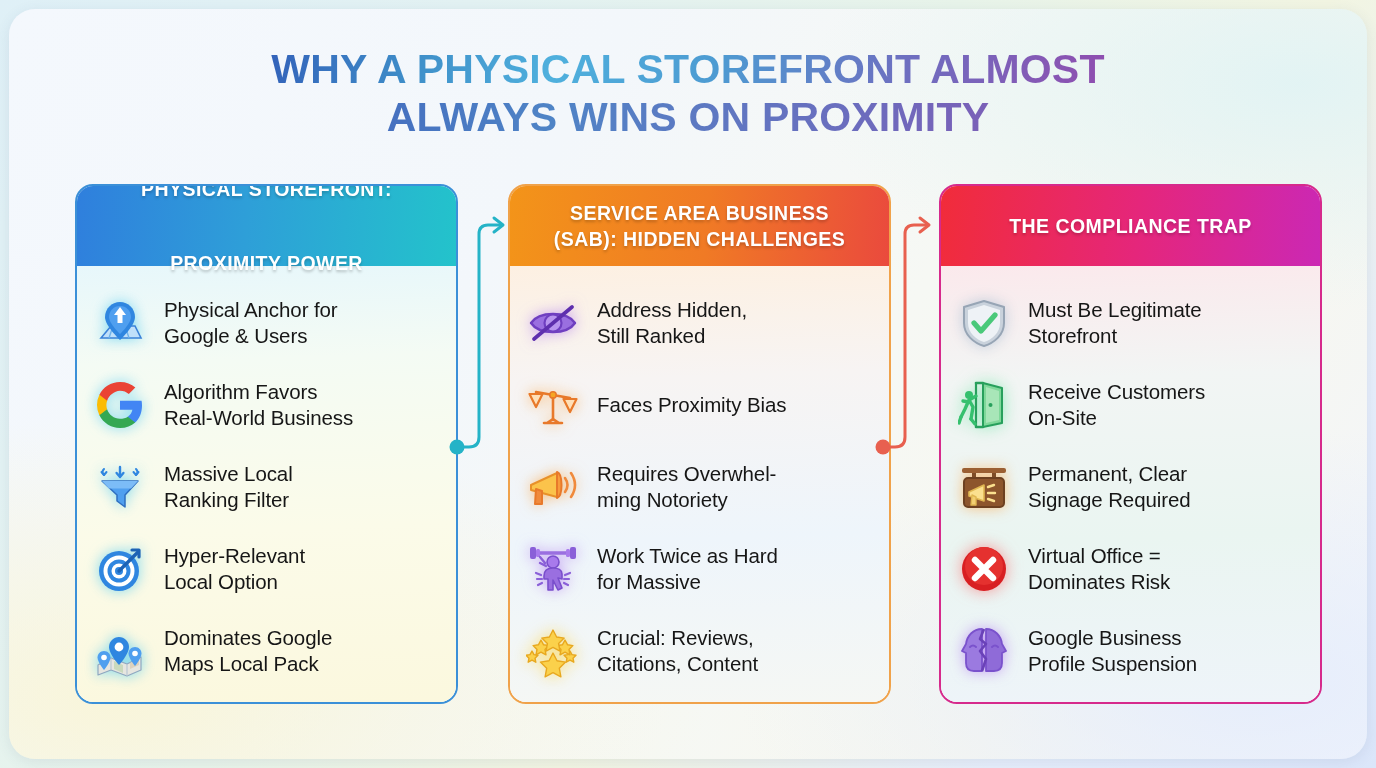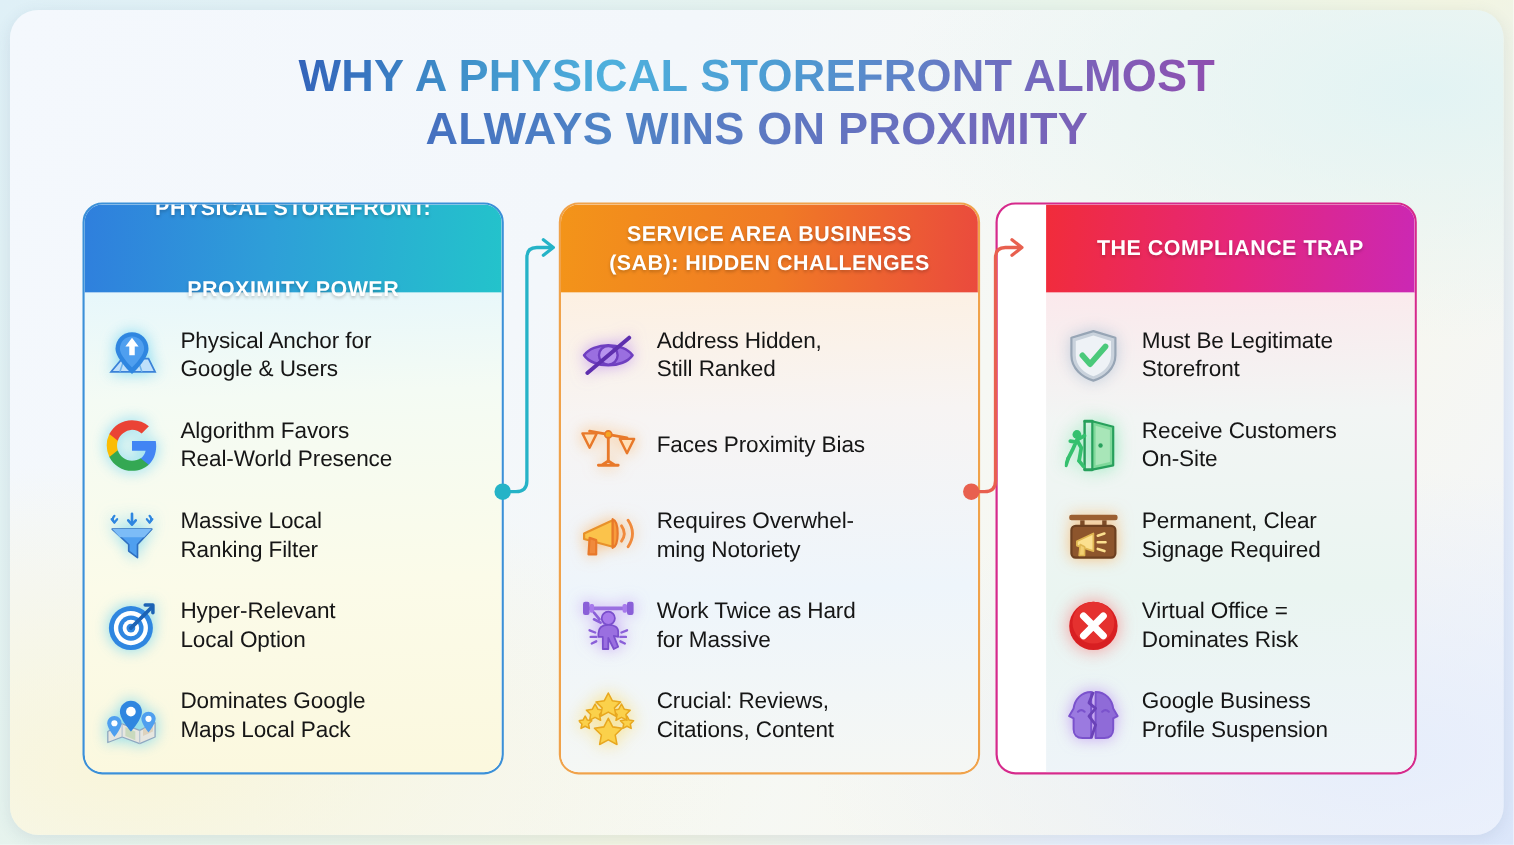--- a/index.html
+++ b/index.html
@@ -62,21 +62,21 @@
     top: 175px;
     width: 383px;
     height: 520px;
     border-radius: 18px;
     border: 2px solid;
     overflow: hidden;
     background: #fff;
   }
   #card-0 { left: 66px;  border-color: #3b90d8; }
   #card-1 { left: 499px; border-color: #f0a24a; }
-  #card-2 { left: 896px; border-color: #d62a8c; padding-left: 44px; }
+  #card-2 { left: 930px; border-color: #d62a8c; }
 
   .card-head {
     height: 80px;
     display: flex;
     flex-direction: column;
     align-items: center;
     justify-content: center;
     padding: 0 14px;
     color: #fff;
     font-size: 19.5px;
@@ -181,21 +181,21 @@
       <div class="row">
         <span class="row-icon glow-blue">
           <svg width="48" height="48" viewBox="0 0 48 48">
             <path fill="#4285F4" d="M46 24.5c0-1.6-.15-3.2-.43-4.7H24v9h12.4c-.54 2.9-2.16 5.35-4.6 7v5.8h7.4C43.5 37.5 46 31.6 46 24.5z"></path>
             <path fill="#34A853" d="M24 47c6.2 0 11.4-2.05 15.2-5.55l-7.4-5.8c-2.05 1.4-4.7 2.2-7.8 2.2-6 0-11.1-4.05-12.9-9.5H3.4v6C7.2 42 15 47 24 47z"></path>
             <path fill="#FBBC05" d="M11.1 28.35c-.45-1.4-.7-2.85-.7-4.35s.25-2.95.7-4.35v-6H3.4A23 23 0 0 0 1 24a23 23 0 0 0 2.4 10.35z"></path>
             <path fill="#EA4335" d="M24 9.65c3.4 0 6.4 1.15 8.8 3.45l6.55-6.55C35.4 2.9 30.2 1 24 1 15 1 7.2 6 3.4 13.65l7.7 6c1.8-5.45 6.9-9.5 12.9-10z"></path>
           </svg>
         </span>
         <span class="row-text">
-          <span>Algorithm Favors</span><br><span>Real-World Presence</span>
+          <span>Algorithm Favors</span><br><span>Real-World Business</span>
         </span>
       </div>
 
       <div class="row">
         <span class="row-icon glow-blue">
           <svg width="50" height="50" viewBox="0 0 50 50">
             <path d="M9 7 q-3 3 0 6" stroke="#2f86e0" stroke-width="2" fill="none" stroke-linecap="round"></path>
             <path d="M9 13 l-2.5-3 M9 13 l2.5-3" stroke="#2f86e0" stroke-width="2" fill="none" stroke-linecap="round"></path>
             <path d="M41 7 q3 3 0 6" stroke="#2f86e0" stroke-width="2" fill="none" stroke-linecap="round"></path>
             <path d="M41 13 l-2.5-3 M41 13 l2.5-3" stroke="#2f86e0" stroke-width="2" fill="none" stroke-linecap="round"></path>

